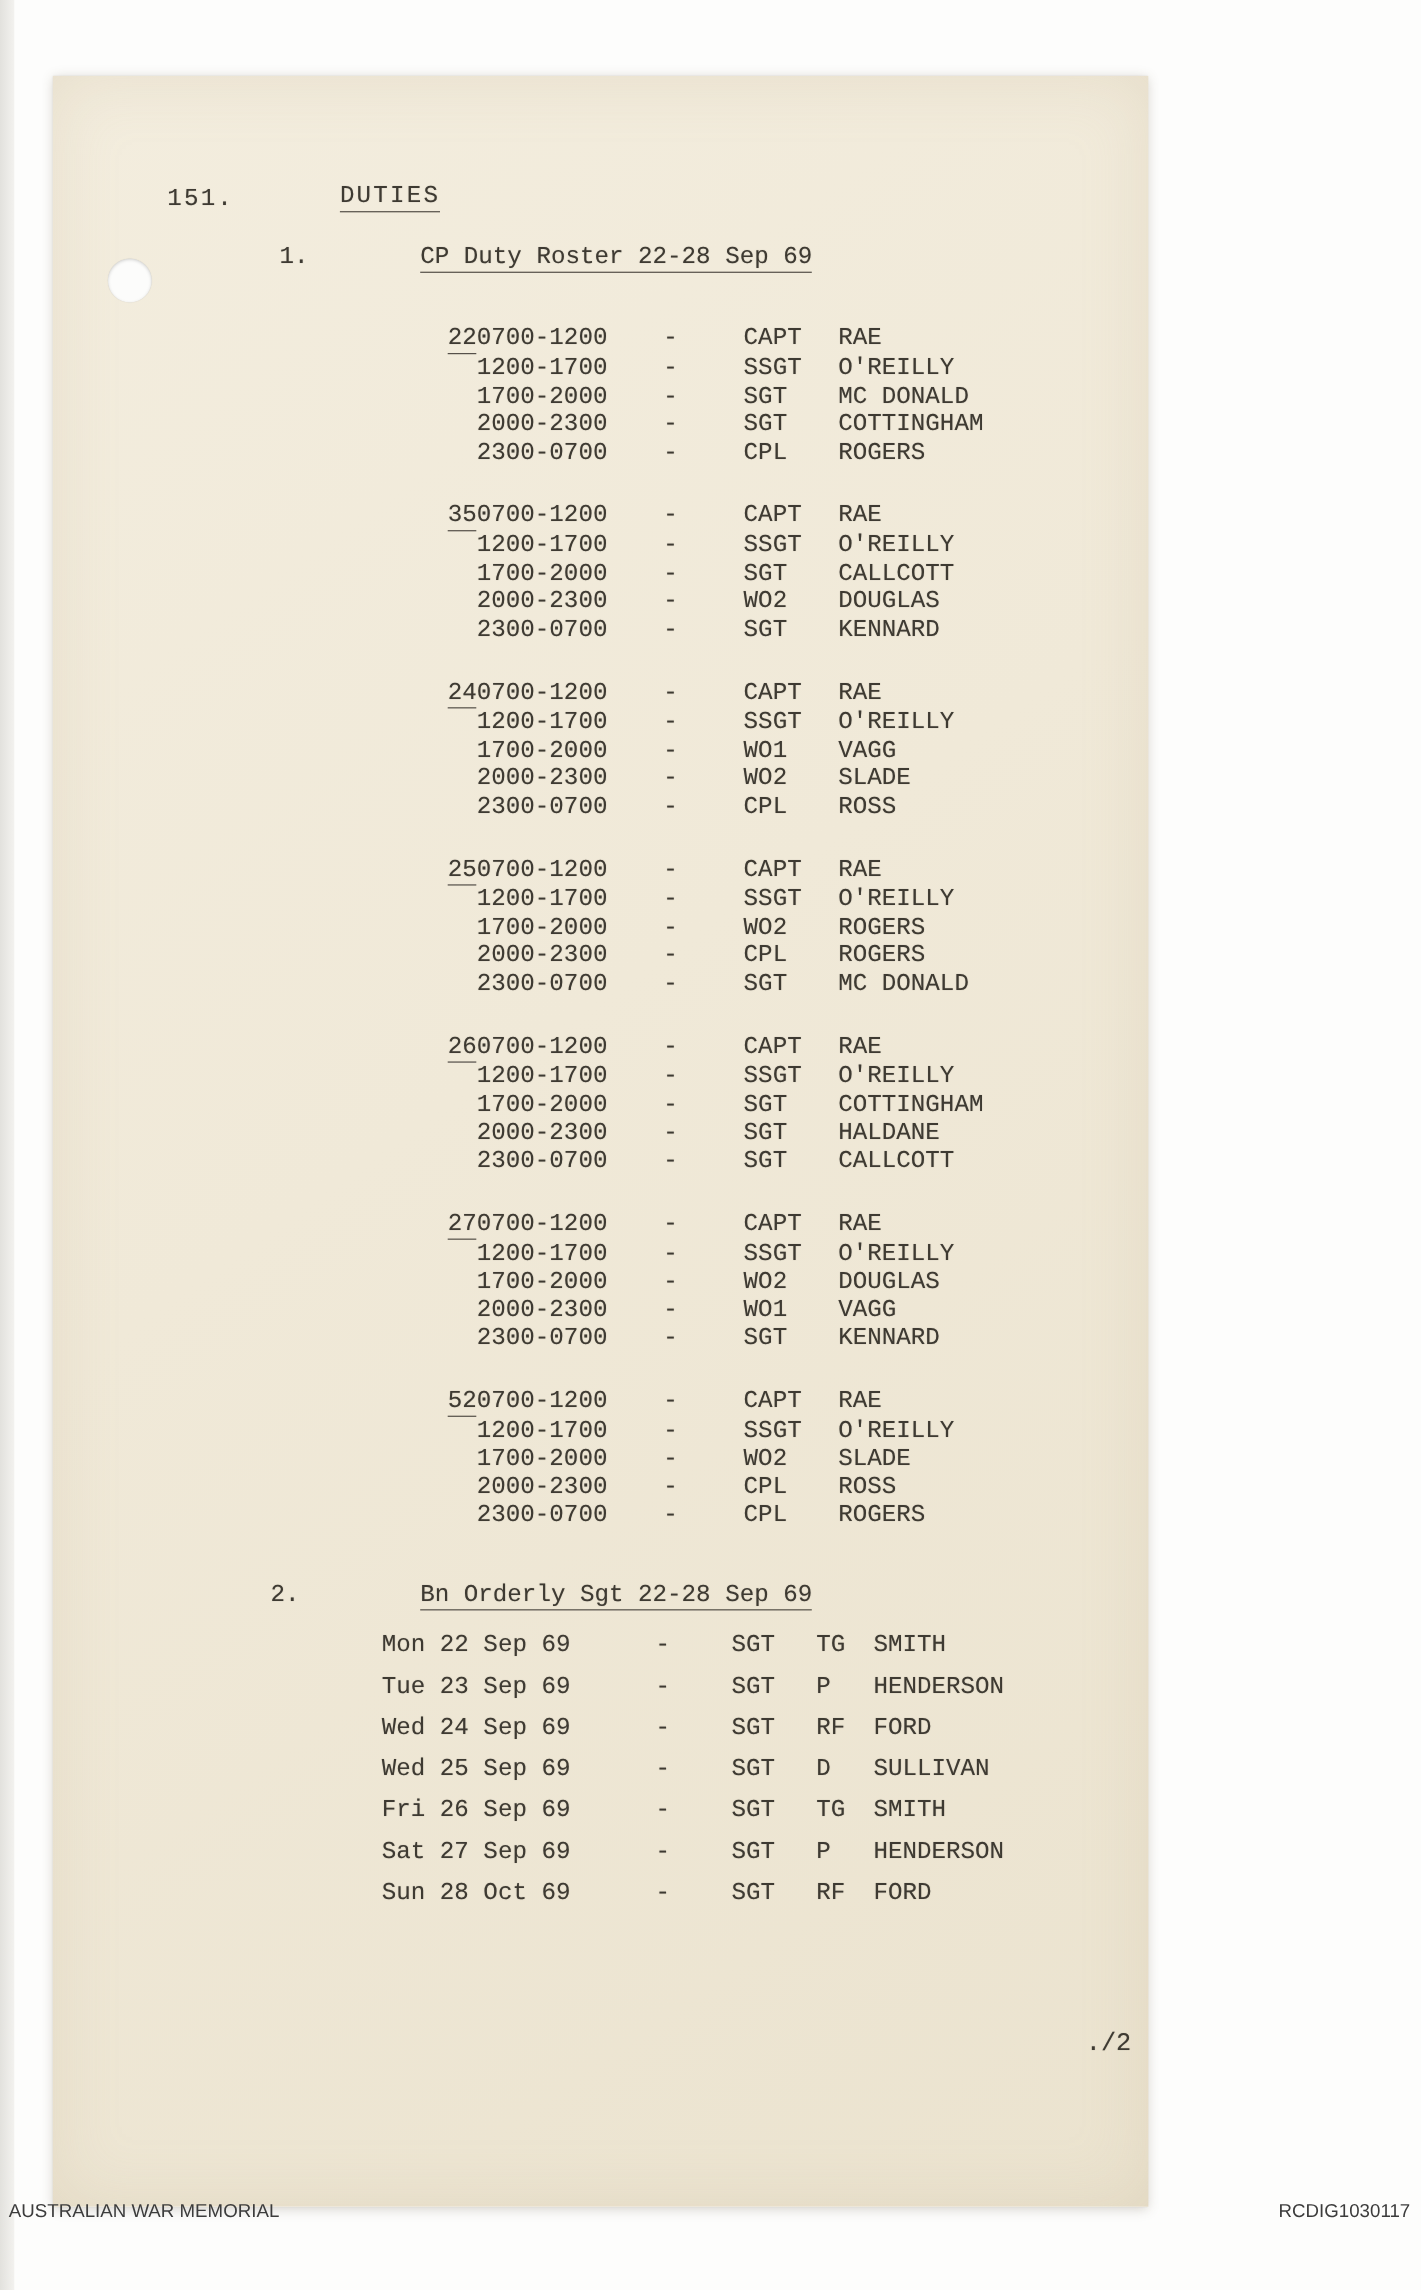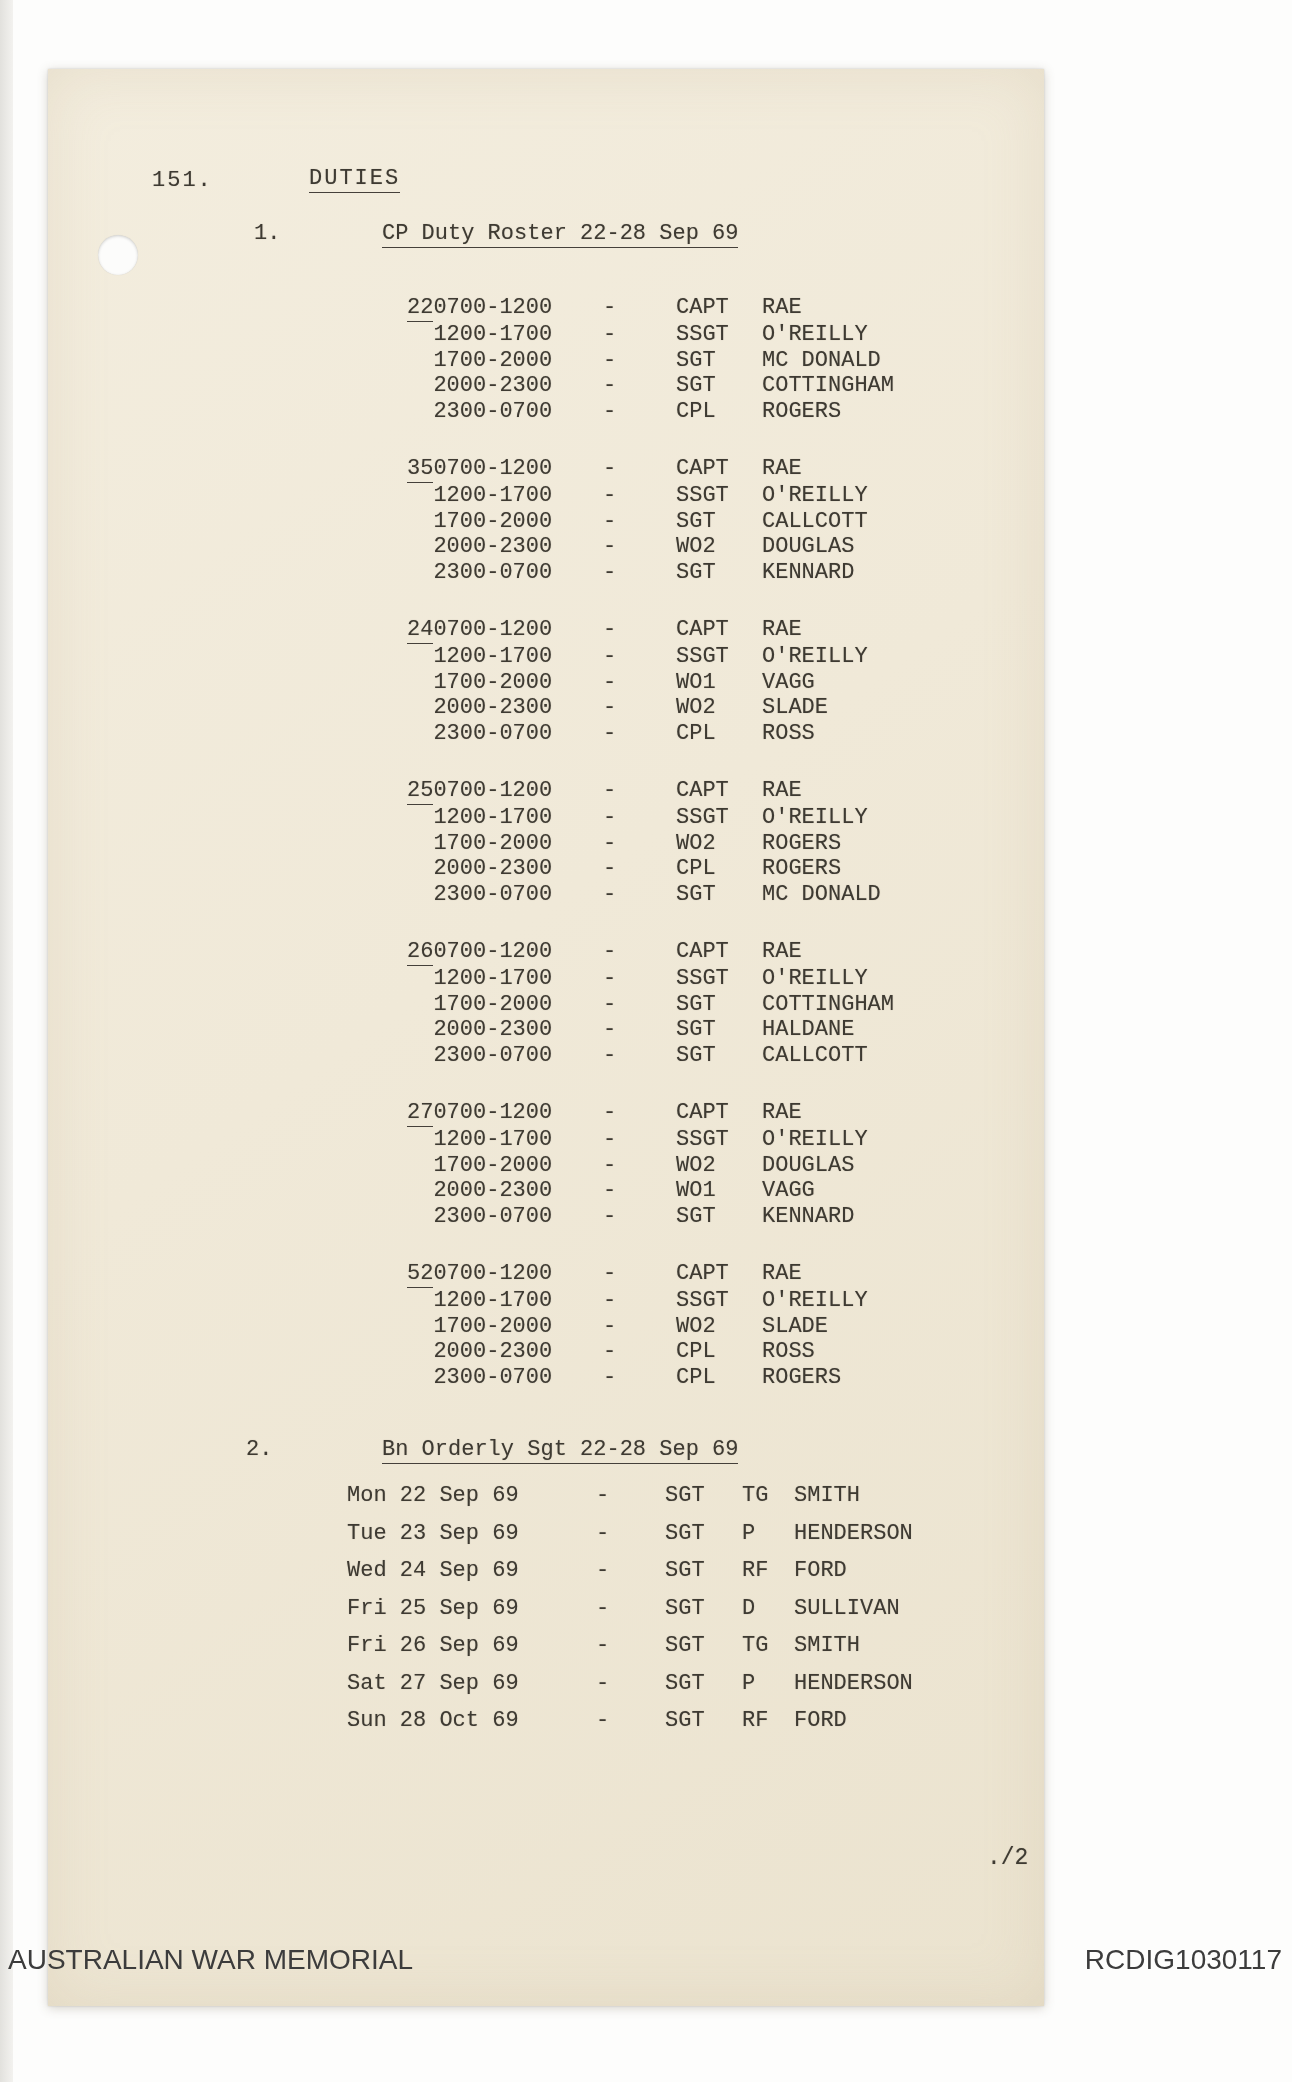--- a/index.html
+++ b/index.html
@@ -52,23 +52,23 @@
   .s2 { position: absolute; left: 299px; top: 1414px; font-size: 22px; }
   .s2-row { display: flex; line-height: 26px; margin-bottom: 11.5px; }
   .s2-date { width: 249px; }
   .s2-dash { width: 69px; }
   .s2-rank { width: 77px; }
   .s2-init { width: 52px; }
 
   .cont-mark { position: absolute; left: 939px; top: 1776px; font-size: 23px; }
 
   .footer-text {
-    position: absolute; top: 1944px;
+    position: absolute; top: 2000px;
     font-family: "Liberation Sans", sans-serif;
-    font-size: 28px; color: #3c3c3c;
+    font-size: 17px; color: #3c3c3c;
   }
   .footer-left { left: 8px; }
   .footer-right { right: 10px; }
 </style>
 </head>
 <body>
 
 <div class="scan-strip"></div>
 
 <div class="paper ink">
@@ -338,21 +338,21 @@
         <span class="s2-name">HENDERSON</span>
       </div>
     <div class="s2-row">
         <span class="s2-date">Wed 24 Sep 69</span>
         <span class="s2-dash">-</span>
         <span class="s2-rank">SGT</span>
         <span class="s2-init">RF</span>
         <span class="s2-name">FORD</span>
       </div>
     <div class="s2-row">
-        <span class="s2-date">Fri 25 Sep 69</span>
+        <span class="s2-date">Wed 25 Sep 69</span>
         <span class="s2-dash">-</span>
         <span class="s2-rank">SGT</span>
         <span class="s2-init">D</span>
         <span class="s2-name">SULLIVAN</span>
       </div>
     <div class="s2-row">
         <span class="s2-date">Fri 26 Sep 69</span>
         <span class="s2-dash">-</span>
         <span class="s2-rank">SGT</span>
         <span class="s2-init">TG</span>

